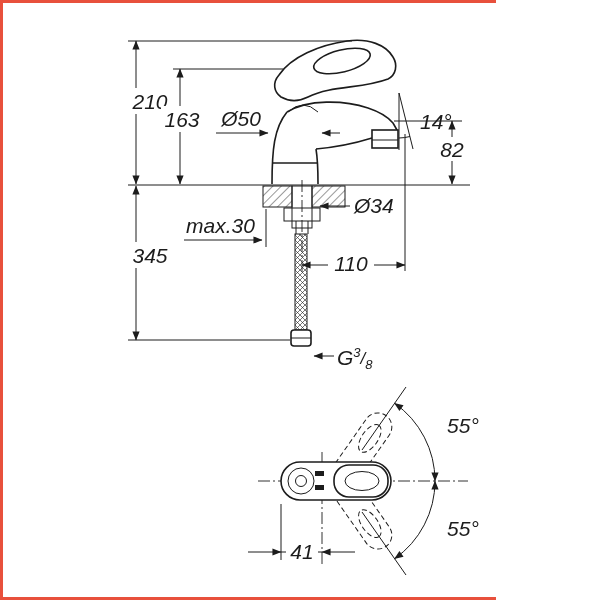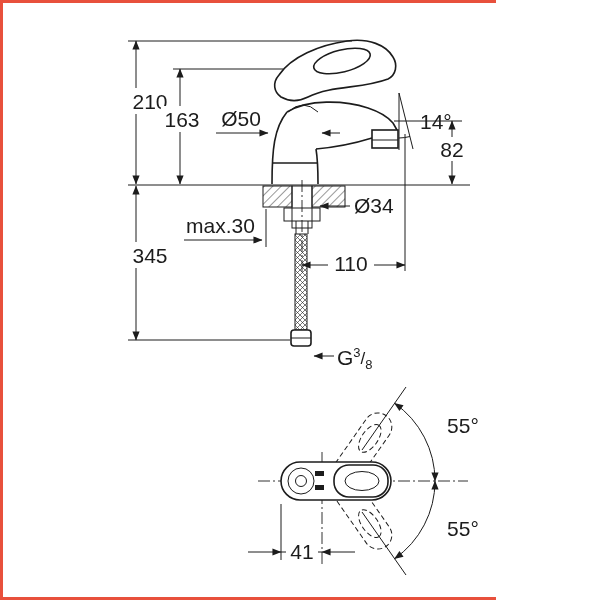--- a/index.html
+++ b/index.html
@@ -1,16 +1,16 @@
 <!DOCTYPE html>
 <html><head>
 <meta charset="utf-8">
 <style>
   html,body{margin:0;padding:0;background:#fff;}
-  .stage{width:496px;height:600px;position:relative;background:#fff;overflow:hidden;}
+  .stage{width:496px;height:600px;position:relative;background:#fff;overflow:hidden;font-style:italic;}
   svg{display:block;}
   text{font-family:"Liberation Sans","DejaVu Sans",sans-serif;fill:#1c1c1c;}
   .dim{font-size:21px;}
   .thin{stroke:#1c1c1c;stroke-width:1;fill:none;}
   .obj{stroke:#1c1c1c;stroke-width:1.6;fill:none;}
   .objw{stroke:#1c1c1c;stroke-width:1.6;fill:#fff;}
   .dash{stroke-dasharray:5 3;}
   .cline{stroke-dasharray:12 3 2 3;stroke-width:0.9;}
   .bg{fill:#fff;stroke:none;}
 </style>

